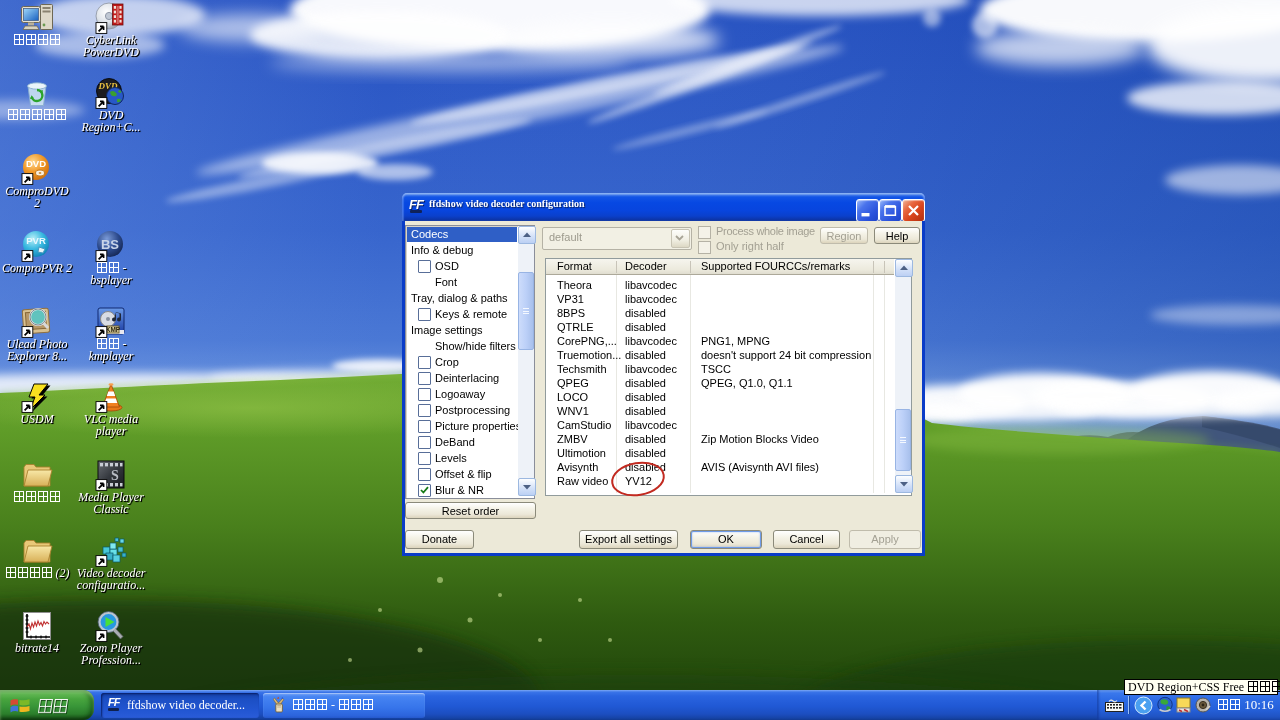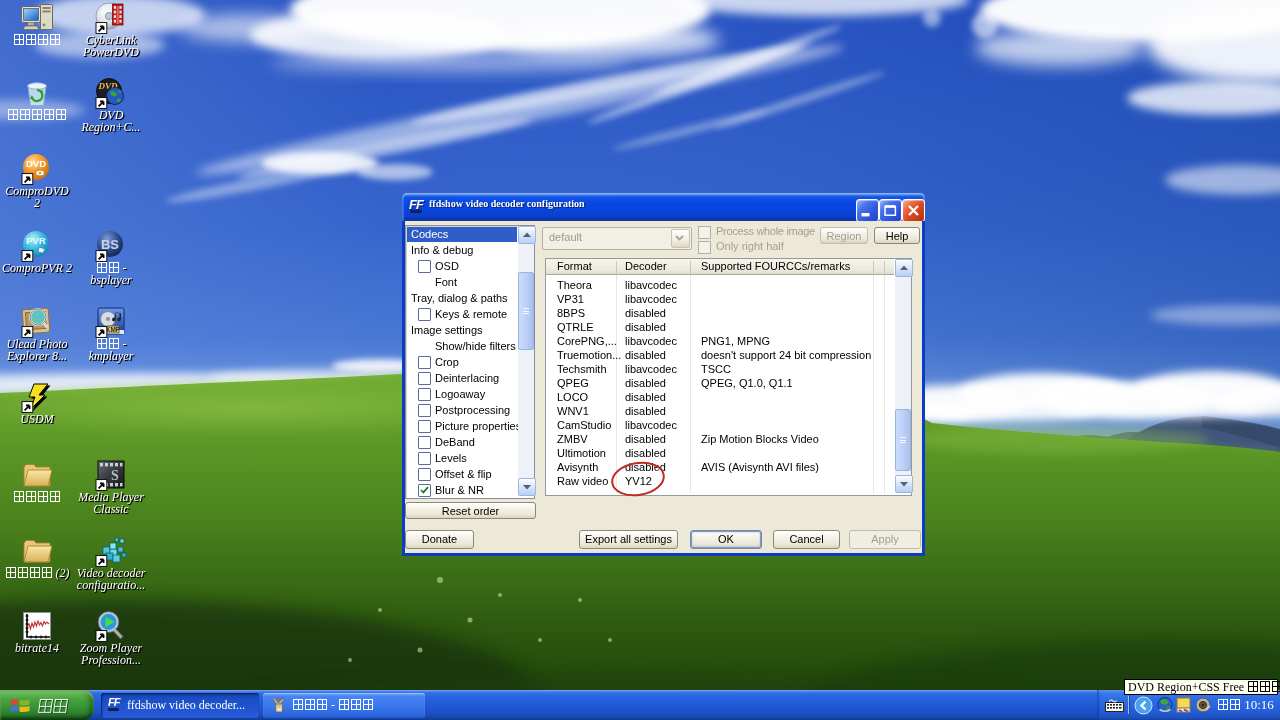--- a/index.html
+++ b/index.html
@@ -301,20 +301,33 @@
     </div>
 <div class="ic" style="left:-6px;top:381px">
       <svg width="32" height="32" viewBox="0 0 32 32">
         <path d="M13,3 L27,3 L18,14 L24,14 L9,29 L14,16 L8,16 Z" fill="#000" transform="translate(2.5,1.5)"></path>
 <path d="M13,3 L27,3 L18,14 L24,14 L9,29 L14,16 L8,16 Z" fill="#f8e020" stroke="#000" stroke-width="1"></path>
         <rect x="1" y="20.6" width="10.8" height="10.8" fill="#fff" stroke="#000" stroke-width="0.9"></rect>
         <path d="M3.6,29.4 L8.6,24.4 M8.6,24.4 L8.6,28 M8.6,24.4 L5,24.4" stroke="#000" stroke-width="1.7" fill="none"></path>
       </svg>
       <div class="lbl">USDM</div>
     </div>
+<div class="ic" style="left:68px;top:381px">
+      <svg width="32" height="32" viewBox="0 0 32 32">
+        <ellipse cx="16" cy="26.5" rx="11" ry="3.5" fill="#e87818" stroke="#a04808" stroke-width="0.8"></ellipse>
+<path d="M16,3 L24.5,26 L7.5,26 Z" fill="#f08020" stroke="#a04808" stroke-width="0.8"></path>
+<path d="M13.3,10.5 L18.7,10.5 L20.2,15 L11.8,15 Z" fill="#fff"></path>
+<path d="M11.2,17.5 L20.8,17.5 L22.3,22 L9.7,22 Z" fill="#fff"></path>
+<ellipse cx="16" cy="3.5" rx="2.5" ry="1.2" fill="#f8a050"></ellipse>
+        <rect x="1" y="20.6" width="10.8" height="10.8" fill="#fff" stroke="#000" stroke-width="0.9"></rect>
+        <path d="M3.6,29.4 L8.6,24.4 M8.6,24.4 L8.6,28 M8.6,24.4 L5,24.4" stroke="#000" stroke-width="1.7" fill="none"></path>
+      </svg>
+      <div class="lbl">VLC media</div>
+      <div class="lbl">player</div>
+    </div>
 <div class="ic" style="left:-6px;top:459px">
       <svg width="32" height="32" viewBox="0 0 32 32">
         <defs>
           <linearGradient id="fog" x1="0" y1="0" x2="0" y2="1">
             <stop offset="0" stop-color="#f8e8a8"></stop>
             <stop offset="1" stop-color="#d8b058"></stop>
           </linearGradient>
         </defs>
 <path d="M3,8 L5,5.5 L13,5.5 L15,8 L29,8 L29,27 L3,27 Z" fill="#e8c878" stroke="#a8812e" stroke-width="0.9"></path>
 <path d="M3,27 L7,11 L31,11 L27,27 Z" fill="url(#fog)" stroke="#a8812e" stroke-width="0.9"></path>

